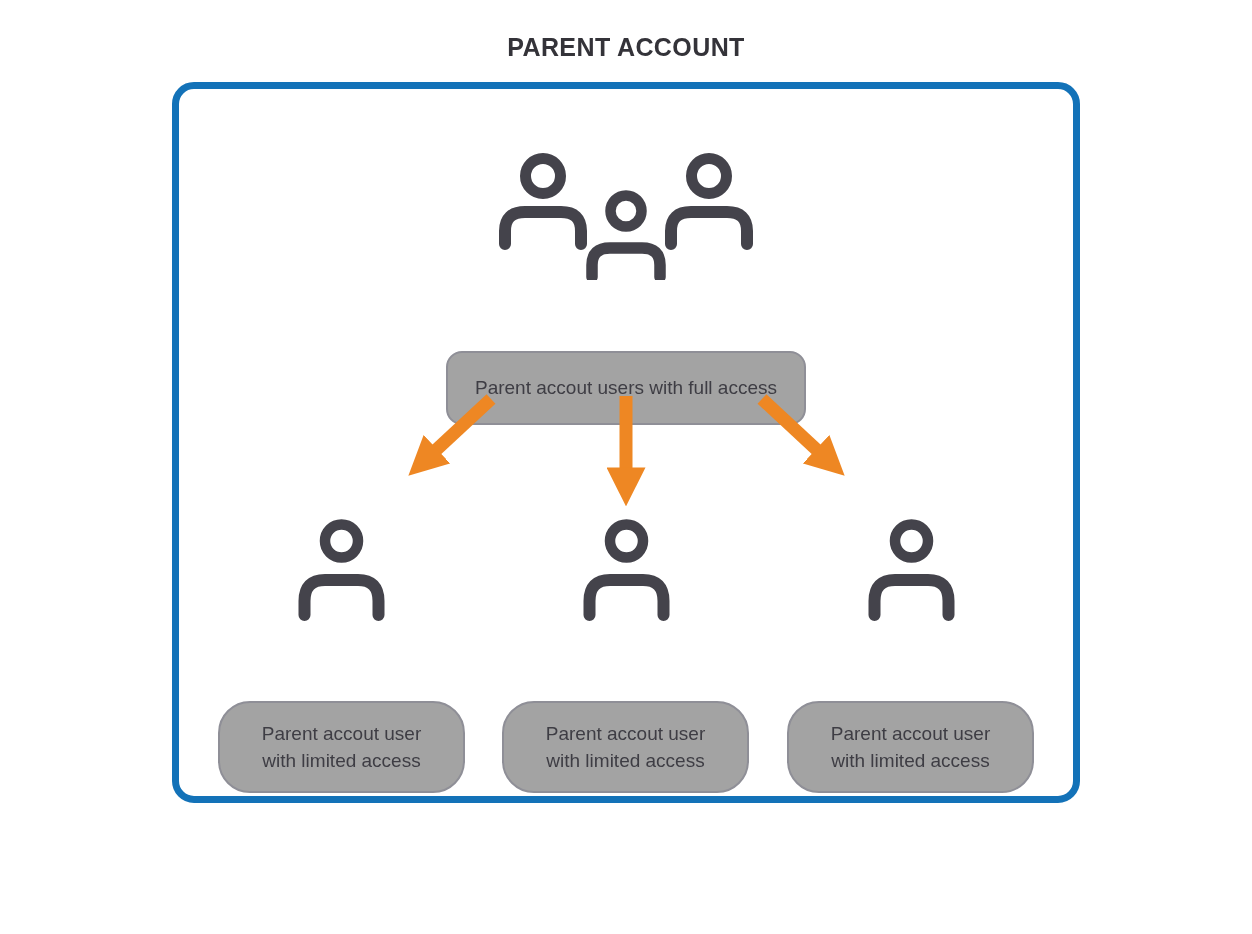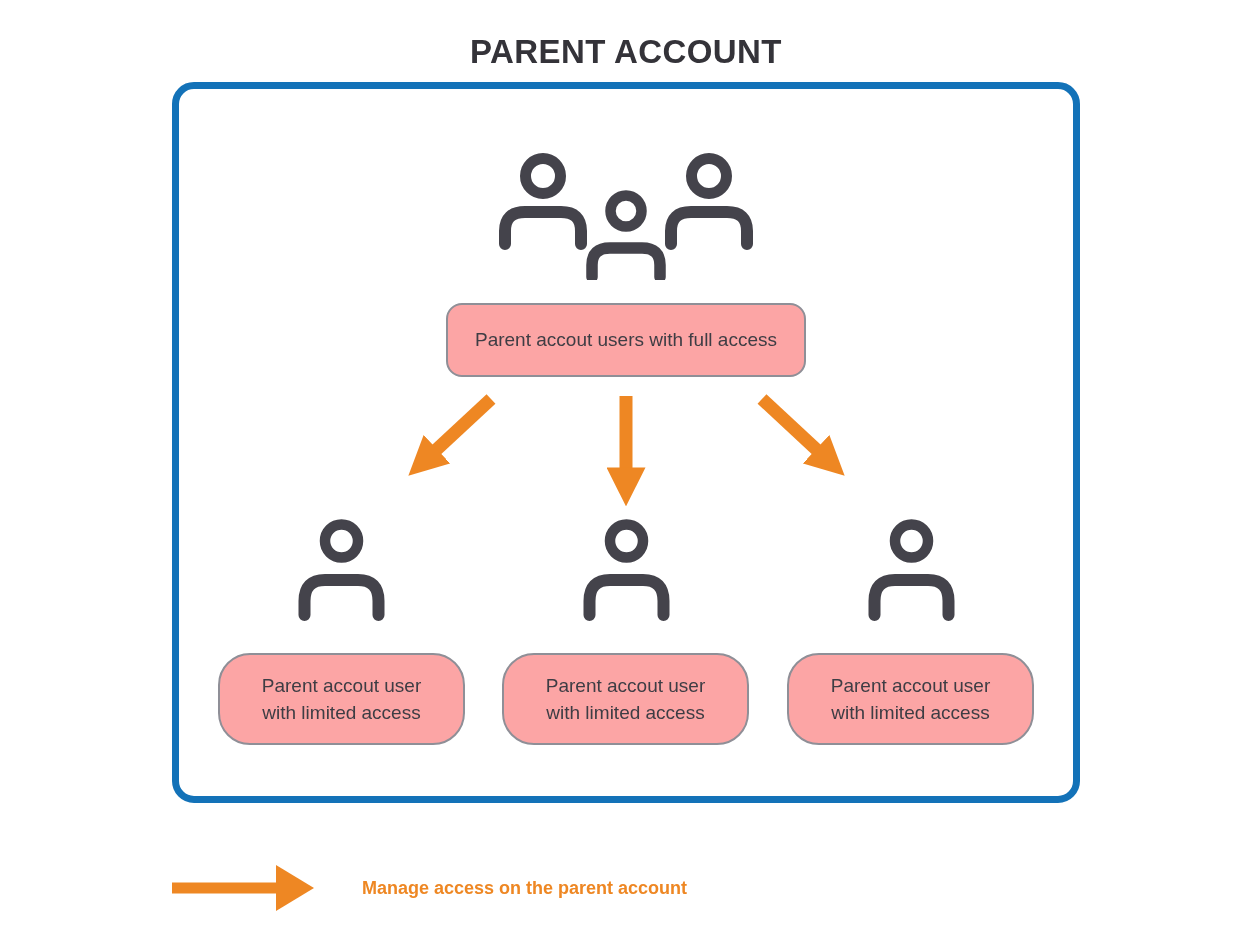--- a/index.html
+++ b/index.html
@@ -5,37 +5,37 @@
   :root{
     --blue:#1372b8; --orange:#ee8723; --dark:#44434b;
     --text:#3e3d44; --border:#8f8f97; --title:#343339;
   }
   *{margin:0;padding:0;box-sizing:border-box;}
   body{background:#ffffff;font-family:"Liberation Sans", sans-serif;}
   .page{position:relative;width:1252px;height:934px;background:#ffffff;overflow:hidden;}
 
   .title{
     position:absolute;left:172px;top:33px;width:908px;
-    text-align:center;font-size:33px;font-weight:700;
+    text-align:center;font-size:25px;font-weight:700;
     letter-spacing:.4px;color:var(--title);
   }
 
   .parent-box{
     position:absolute;left:172px;top:82px;width:908px;height:721px;
     border:7px solid var(--blue);border-radius:22px;background:#ffffff;
   }
 
   .icon-svg{position:absolute;display:block;}
   .icon-svg .stroke{fill:none;stroke:var(--dark);}
 
   .pill{
     position:absolute;display:flex;flex-direction:column;
     align-items:center;justify-content:center;
-    border:2px solid var(--border);background:#fca5a5;
-    color:var(--text);text-align:right;
+    border:2px solid var(--border);background:#a3a3a3;
+    color:var(--text);text-align:right;margin-top:48px;
   }
   .pill-full{
     left:446px;top:303px;width:360px;height:74px;
     border-radius:16px;font-size:19px;white-space:nowrap;
   }
   .pill-limited{
     top:653px;width:247px;height:92px;
     border-radius:32px;font-size:19px;line-height:27px;
   }
   .pill-limited.p1{left:218px;}
@@ -113,21 +113,14 @@
   </div>
   <div class="pill pill-limited p2">
     <span>Parent accout user</span>
     <span>with limited access</span>
   </div>
   <div class="pill pill-limited p3">
     <span>Parent accout user</span>
     <span>with limited access</span>
   </div>
 
-  <div class="legend">
-    <svg class="legend-arrow" width="144" height="52" viewBox="0 0 144 52">
-      <rect x="0" y="20.5" width="105" height="11" fill="#ee8723"></rect>
-      <polygon points="104,3 142,26 104,49" fill="#ee8723"></polygon>
-    </svg>
-    <span class="legend-label">Manage access on the parent account</span>
-  </div>
 
 </div>
 
 </body></html>

